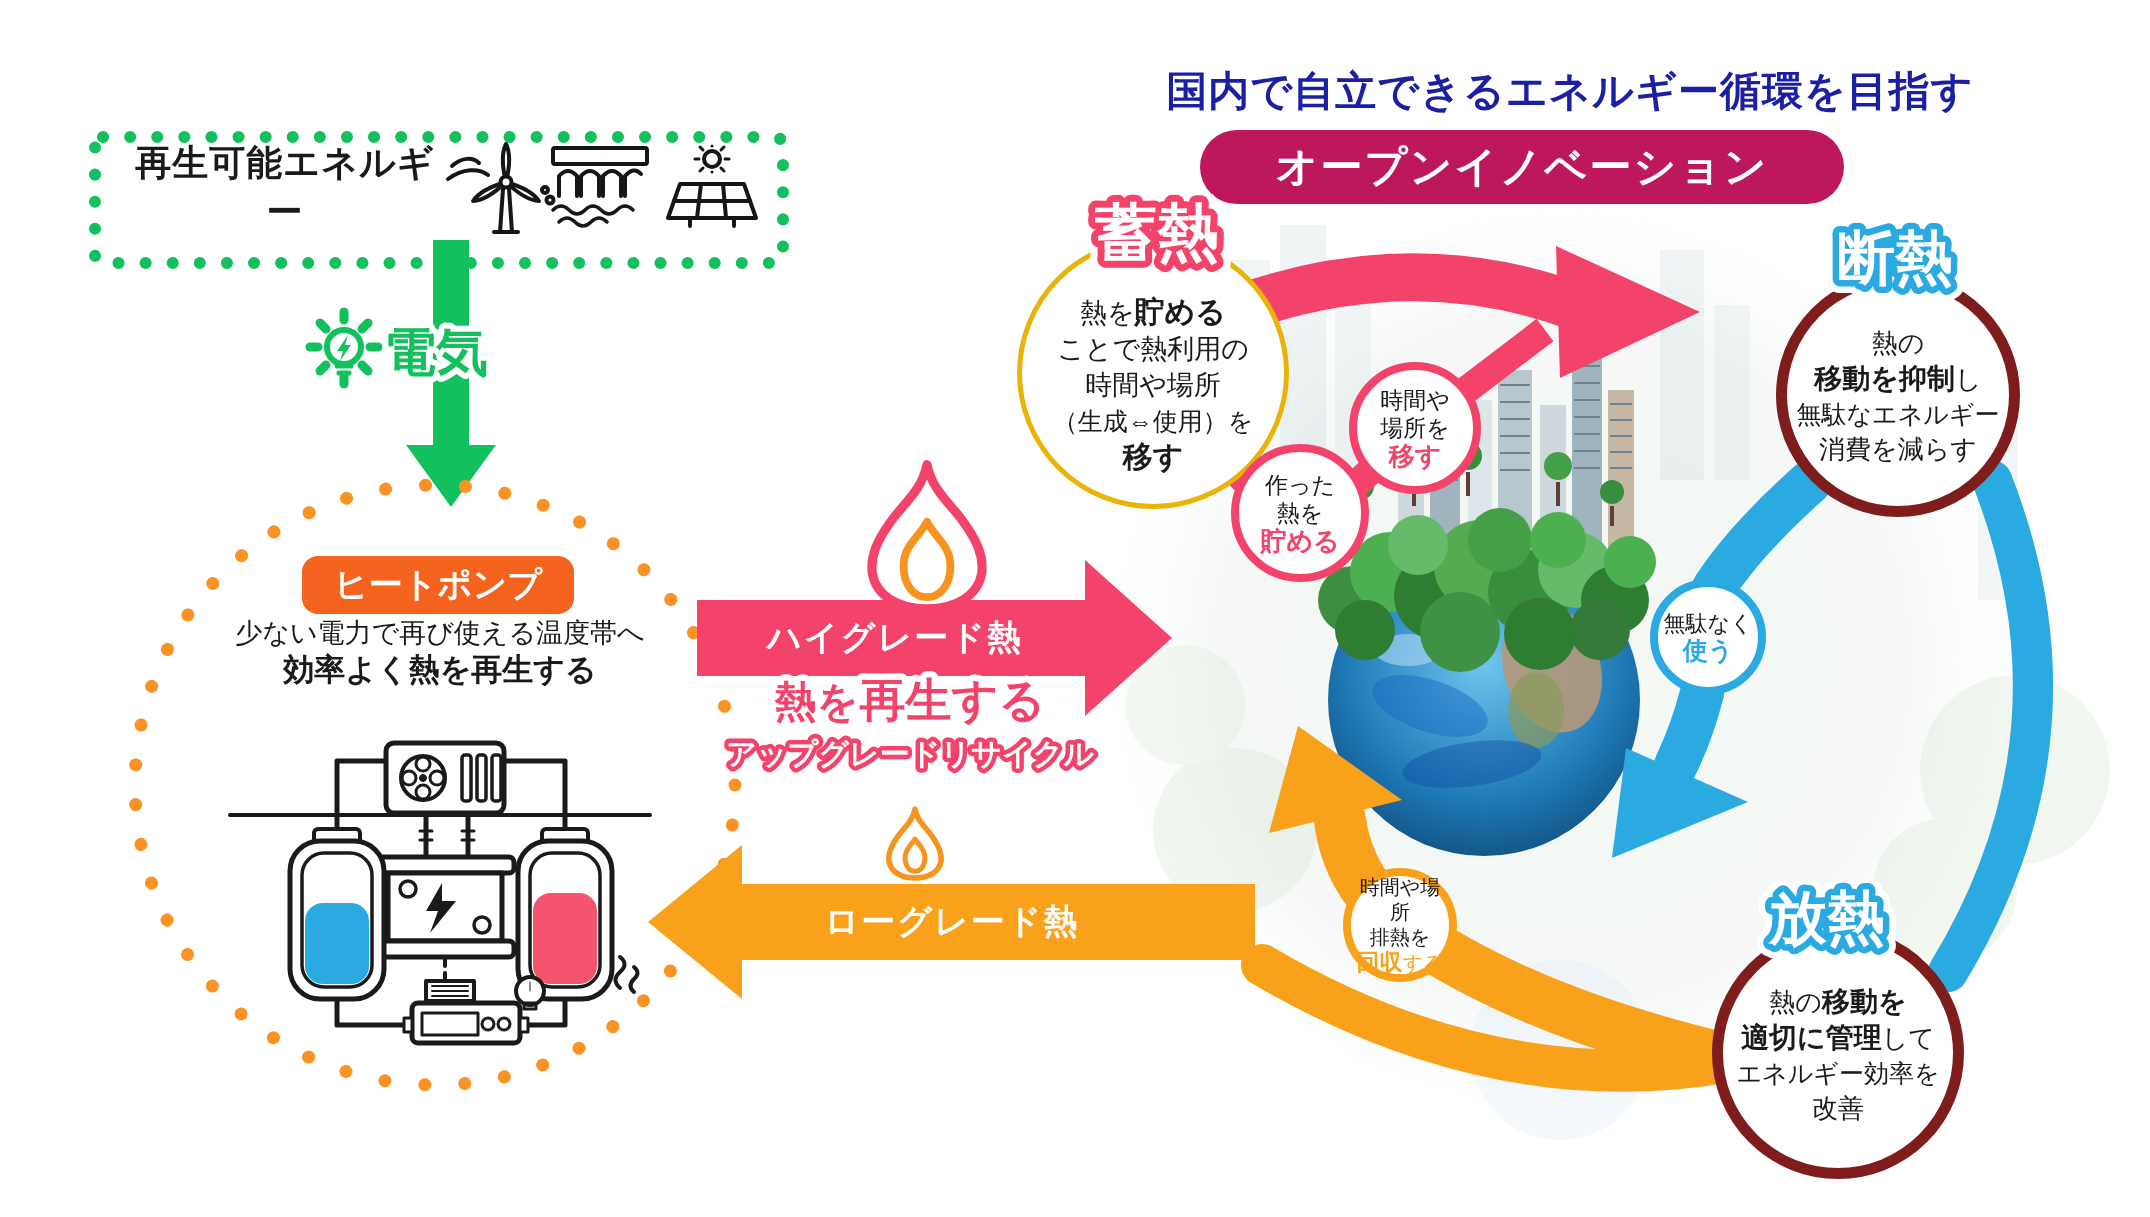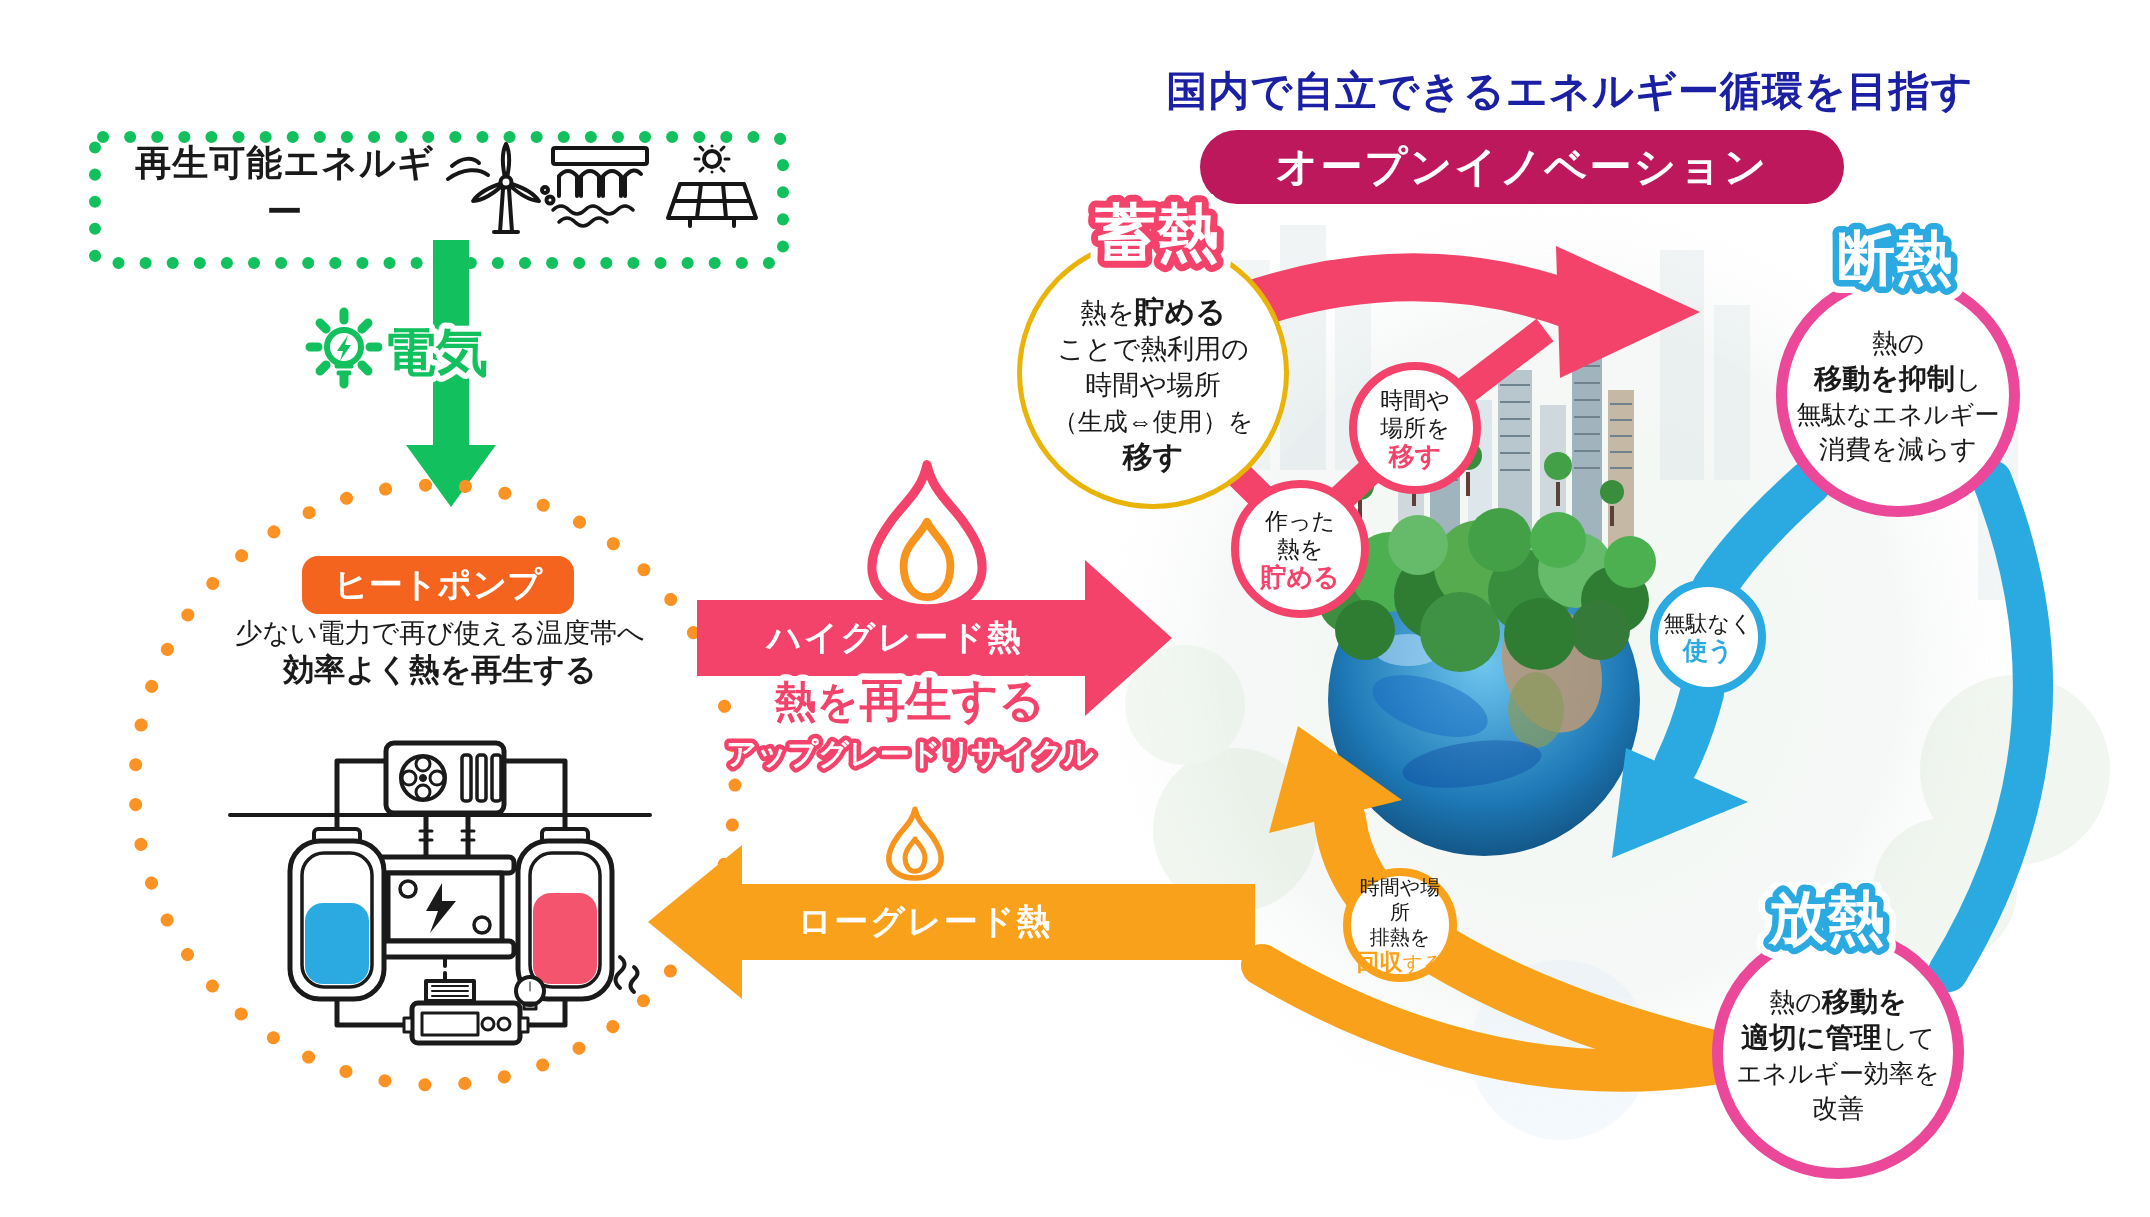--- a/index.html
+++ b/index.html
@@ -6,21 +6,21 @@
   .stage{position:relative;width:2150px;height:1217px;background:#fff;overflow:hidden;
          font-family:"Liberation Sans","DejaVu Sans",sans-serif;color:#1a1a1a;}
   .abs{position:absolute;}
   .ctr{display:flex;align-items:center;justify-content:center;text-align:center;}
   .col{display:flex;flex-direction:column;align-items:center;text-align:center;}
   
   .pink{color:#F4436A}.blue{color:#2BAAE2}.orange{color:#F9A11B}
   .bold{font-weight:900;}
   .circ{position:absolute;background:#fff;border-radius:50%;box-sizing:border-box;color:#1a1a1a;}
   .circ .inner{width:100%;display:flex;flex-direction:column;align-items:center;text-align:center;}
-  .b-pink{border:5px solid #eab308;} .b-blue{border:11px solid #ec4899;}
+  .b-pink{border:5px solid #eab308;} .b-blue{border:11px solid #7f1d1d;}
   .bub-pink{border:8px solid #F4436A;} .bub-blue{border:8px solid #2BAAE2;} .bub-yel{border:8px solid #F9A11B;}
   .pill{border-radius:999px;color:#fff;font-weight:900;}
   .arrow-label{color:#fff;font-weight:900;font-size:34px;letter-spacing:2px;}
   svg text{font-family:"Liberation Sans","DejaVu Sans",sans-serif;}
 </style>
 </head>
 <body>
 
 <div class="stage">
 
@@ -259,21 +259,21 @@
   <div class="abs ctr arrow-label" style="left:705px;top:600px;width:380px;height:76px;">ハイグレード熱</div>
 
   <svg class="abs" style="left:700px;top:660px" width="420" height="78">
     <text x="210" y="56" text-anchor="middle" fill="#F4436A" stroke="#ffffff" stroke-width="13" paint-order="stroke" stroke-linejoin="round"><tspan font-size="42" font-weight="700">熱を</tspan><tspan font-size="46" font-weight="900">再生する</tspan></text>
   </svg>
 
   <svg class="abs" style="left:690px;top:728px" width="440" height="52">
     <text x="220" y="36" text-anchor="middle" font-size="30" font-weight="900" fill="#ffffff" stroke="#F4436A" stroke-width="9" paint-order="stroke" stroke-linejoin="round">アップグレードリサイクル</text>
   </svg>
 
-  <div class="abs ctr arrow-label" style="left:725px;top:884px;width:400px;height:76px;">ローグレード熱</div>
+  <div class="abs ctr arrow-label" style="left:752px;top:884px;width:400px;height:76px;">ローグレード熱</div>
 
   <div class="abs ctr" style="left:1080px;top:64px;width:980px;height:54px;font-size:41px;font-weight:900;color:#1B1FA3;letter-spacing:1px;">国内で自立できるエネルギー循環を目指す</div>
   <div class="abs ctr pill" style="left:1200px;top:130px;width:644px;height:74px;background:#be185d;font-size:42px;letter-spacing:2px;">オープンイノベーション</div>
 
   <div class="circ b-pink" style="left:1017px;top:237px;width:272px;height:272px;">
     <div class="inner" style="padding-top:52px;font-size:27px;line-height:36px;">
       <div><span>熱を</span><span class="bold" style="font-size:30px">貯める</span></div>
       <div>ことで熱利用の</div>
       <div>時間や場所</div>
       <div style="font-size:25px">（生成⇔使用）を</div>
@@ -312,21 +312,21 @@
   </svg>
 
   <div class="circ bub-pink ctr" style="left:1349px;top:362px;width:132px;height:132px;">
     <div class="col" style="font-size:23px;line-height:28px;">
       <span>時間や</span>
       <span>場所を</span>
       <span class="bold pink" style="font-size:26px">移す</span>
     </div>
   </div>
 
-  <div class="circ bub-pink ctr" style="left:1231px;top:480px;width:138px;height:138px;">
+  <div class="circ bub-pink ctr" style="left:1231px;top:444px;width:138px;height:138px;">
     <div class="col" style="font-size:23px;line-height:28px;">
       <span>作った</span>
       <span>熱を</span>
       <span class="bold pink" style="font-size:26px">貯める</span>
     </div>
   </div>
 
   <div class="circ bub-blue ctr" style="left:1650px;top:579px;width:116px;height:116px;">
     <div class="col" style="font-size:22px;line-height:27px;">
       <span>無駄なく</span>

